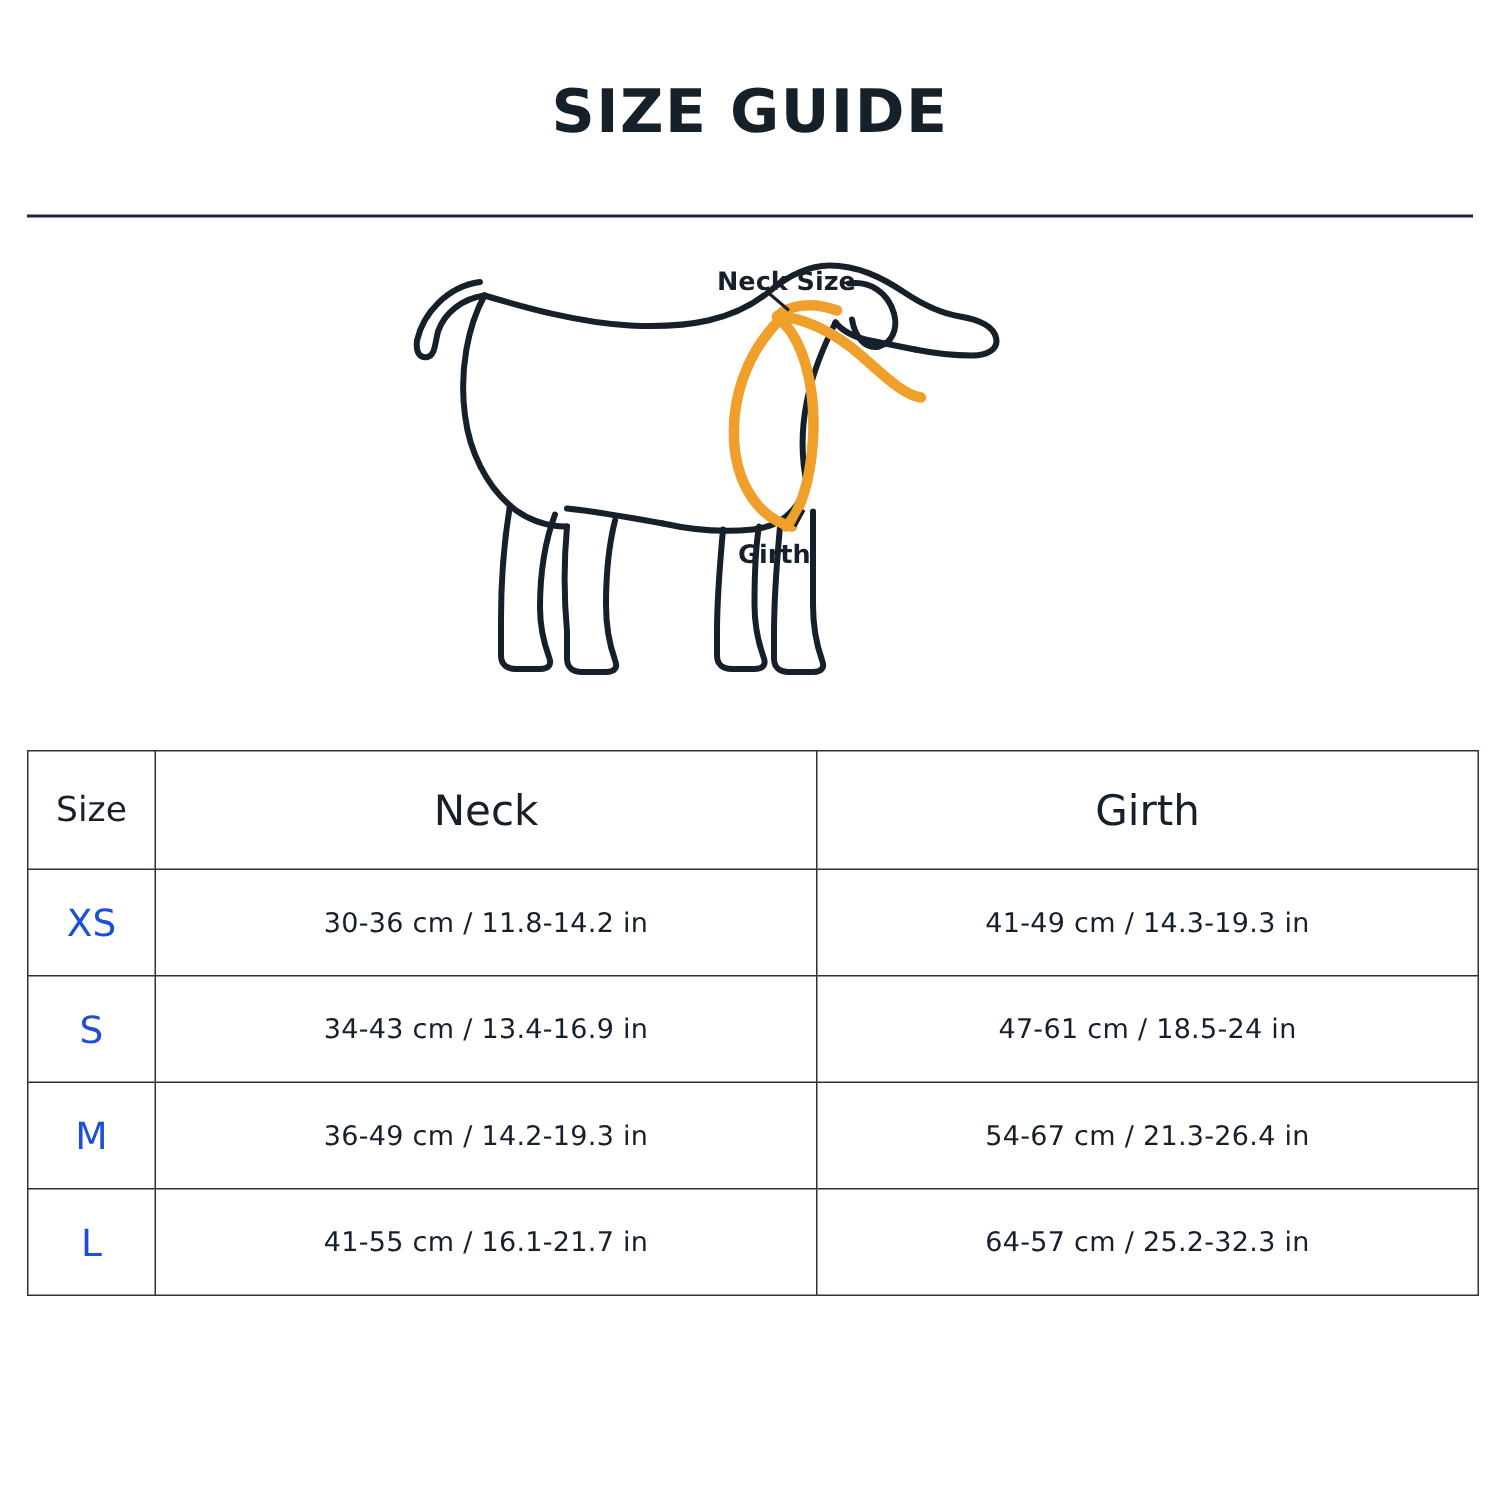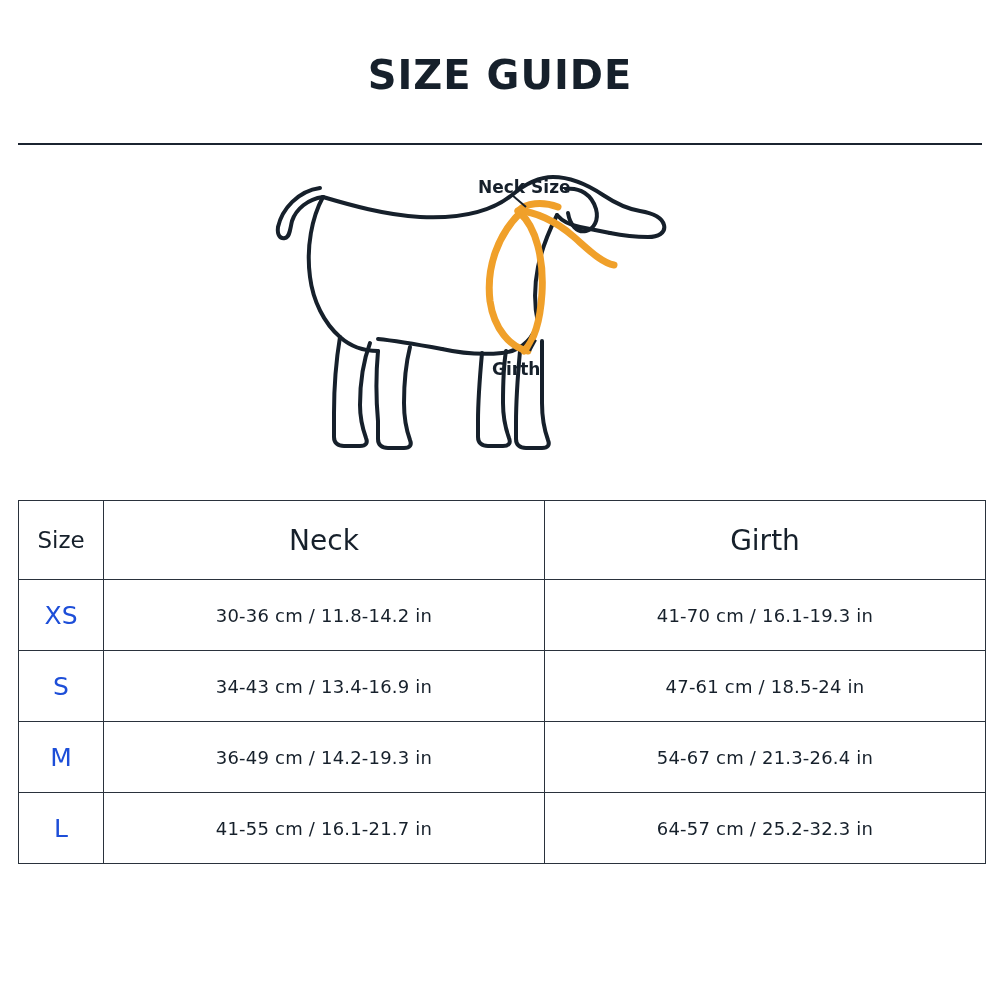--- a/index.html
+++ b/index.html
@@ -174,21 +174,21 @@
       <tr>
         <th class="col-size hdr-size">Size</th>
         <th class="col-neck hdr-main">Neck</th>
         <th class="col-girth hdr-main">Girth</th>
       </tr>
     </thead>
     <tbody>
       <tr>
         <td class="cell-size">XS</td>
         <td class="cell-val">30-36 cm / 11.8-14.2 in</td>
-        <td class="cell-val">41-70 cm / 16.1-19.3 in</td>
+        <td class="cell-val">41-49 cm / 14.3-19.3 in</td>
       </tr>
       <tr>
         <td class="cell-size">S</td>
         <td class="cell-val">34-43 cm / 13.4-16.9 in</td>
         <td class="cell-val">47-61 cm / 18.5-24 in</td>
       </tr>
       <tr>
         <td class="cell-size">M</td>
         <td class="cell-val">36-49 cm / 14.2-19.3 in</td>
         <td class="cell-val">54-67 cm / 21.3-26.4 in</td>

